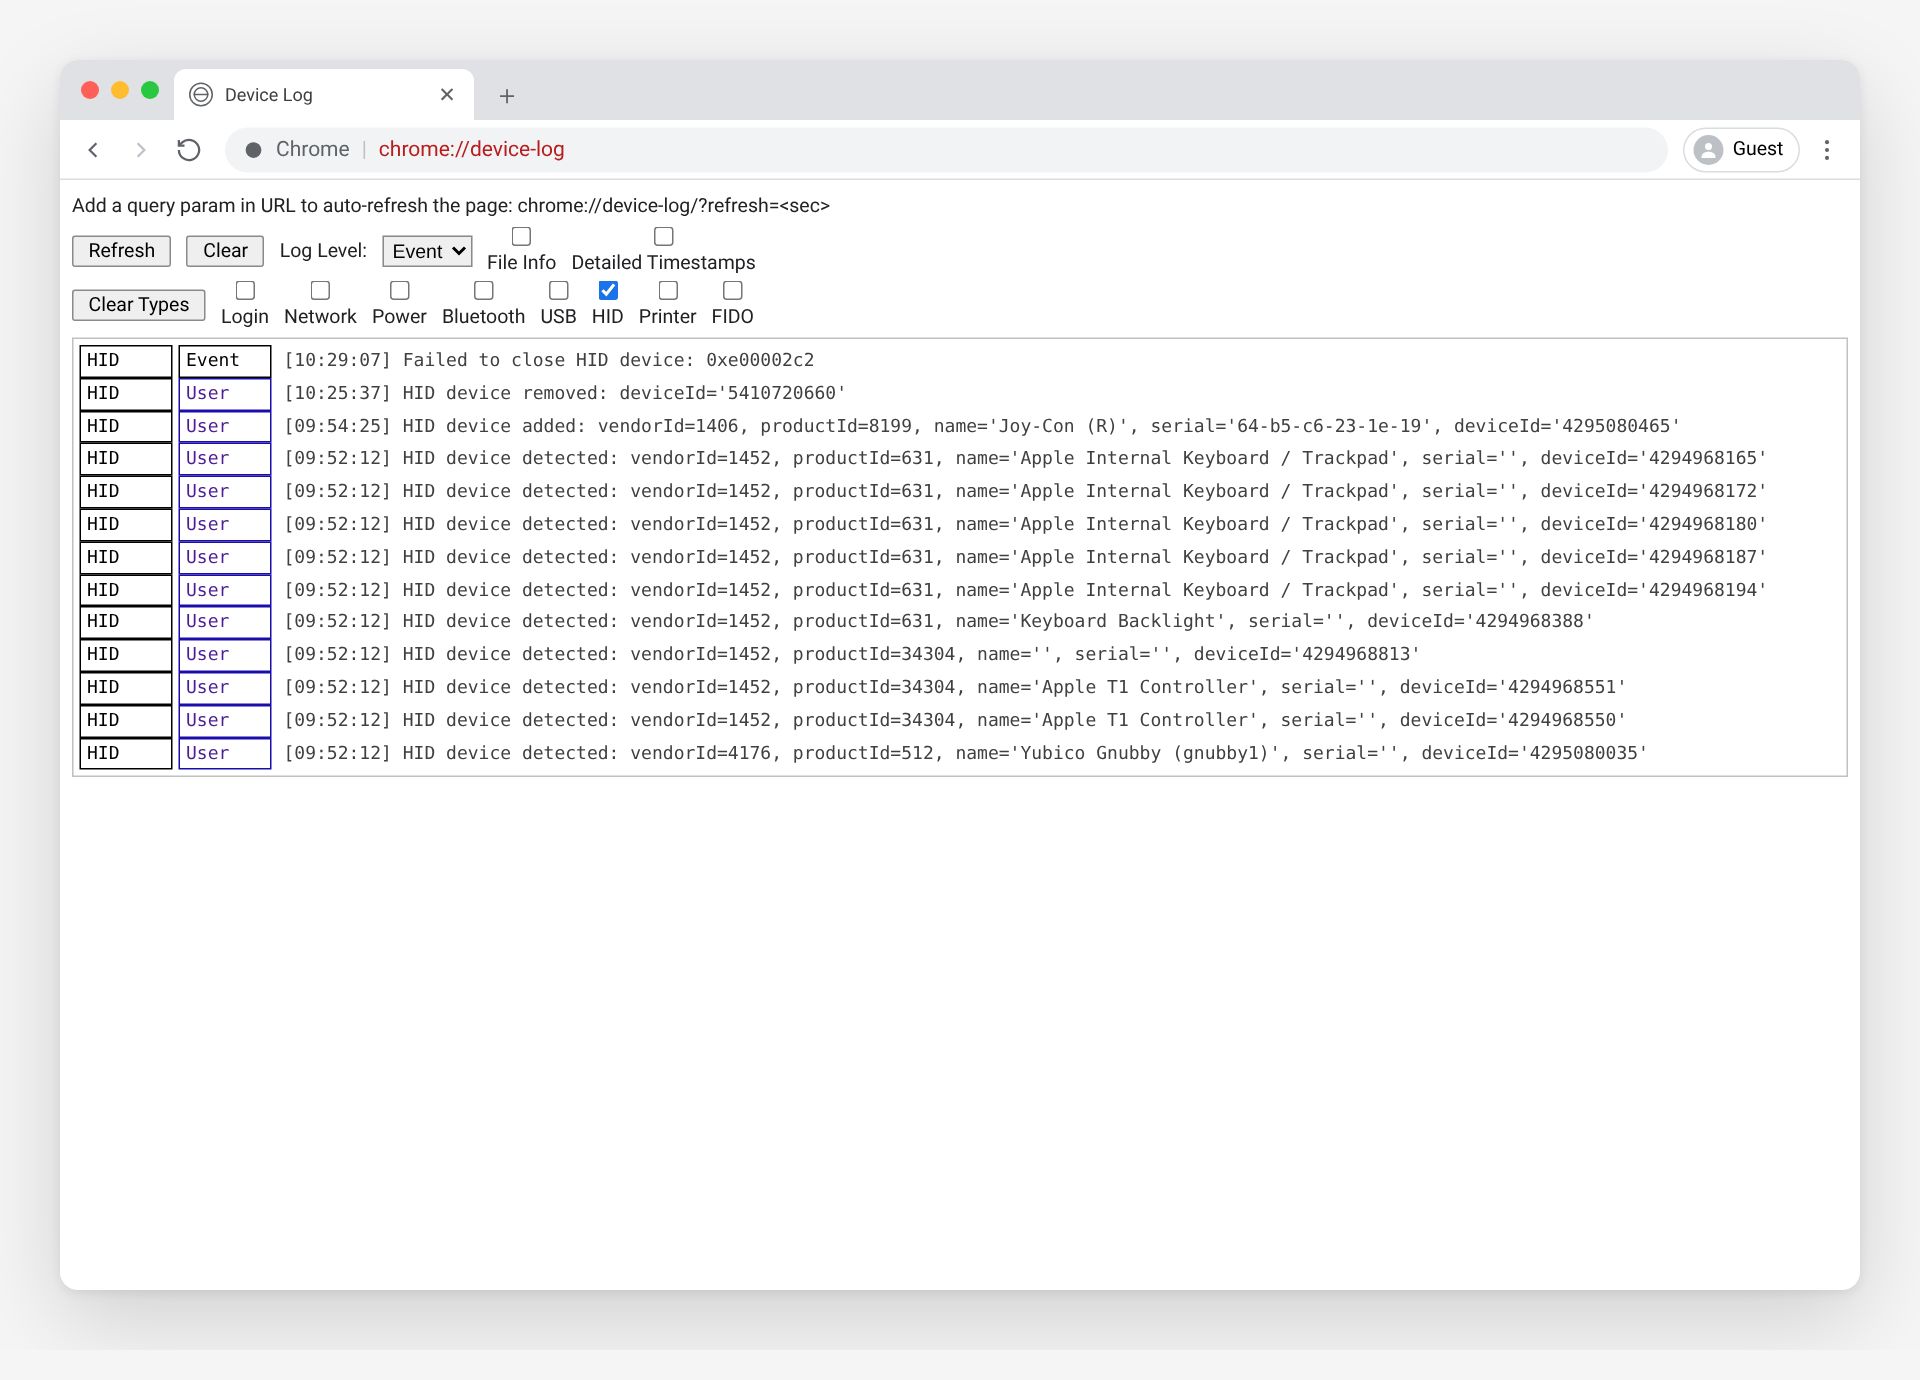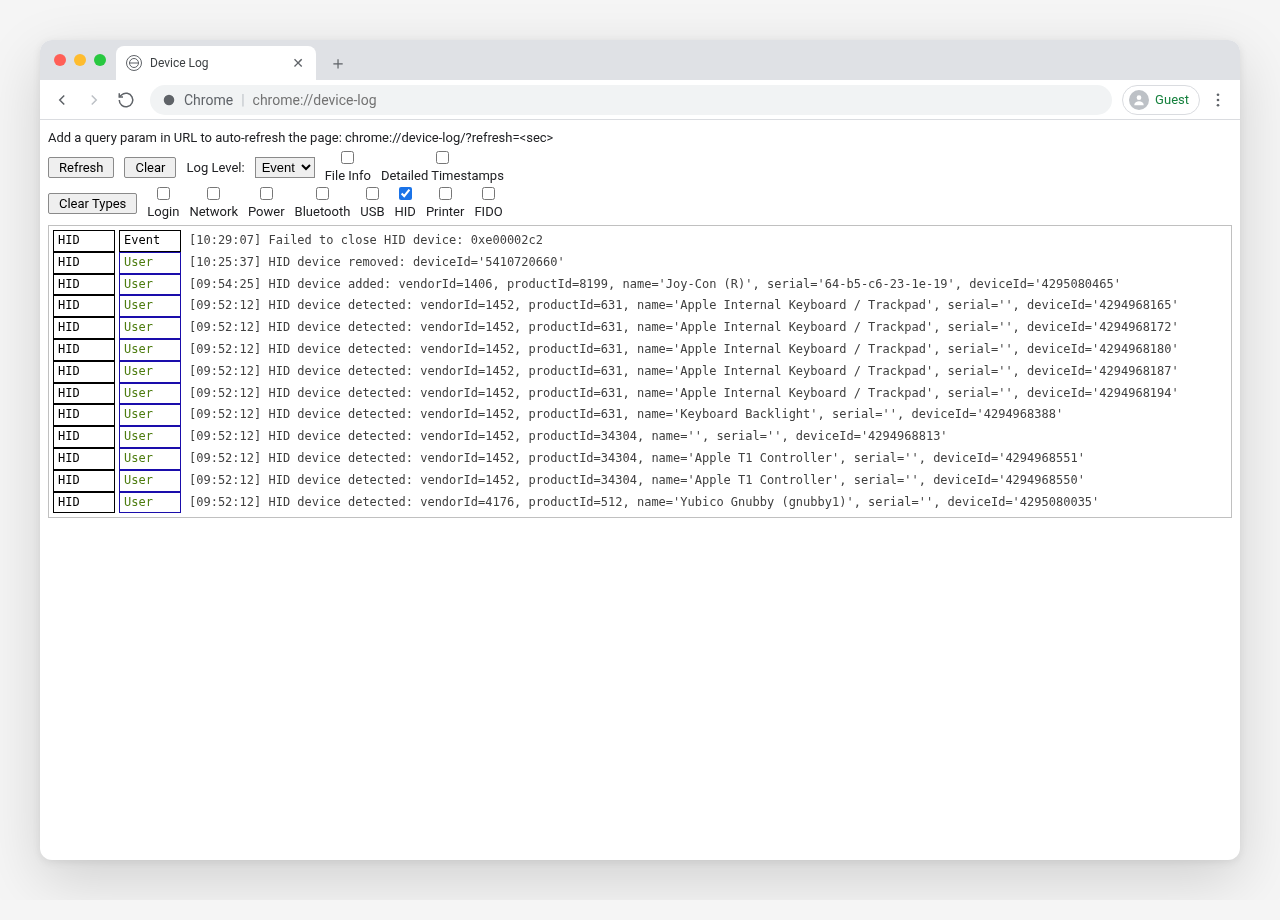--- a/index.html
+++ b/index.html
@@ -105,25 +105,25 @@
     align-items: center;
     padding: 0 12px;
     margin: 0 6px;
     font-size: 14px;
     color: #5f6368;
     gap: 8px;
   }
   .omnibox .lock { width:14px; height:14px; color:#5f6368; }
   .omnibox .host { color:#5f6368; }
   .omnibox .sep { color:#bdc1c6; }
-  .omnibox .path { color:#737373; }
+  .omnibox .path { color:#b91c1c; }
   .guest-chip {
     display:flex; align-items:center; gap:6px;
     border:1px solid #dadce0; border-radius:16px;
-    padding: 4px 10px 4px 6px; font-size:13px; color:#15803d;
+    padding: 4px 10px 4px 6px; font-size:13px; color:#000000;
     cursor:pointer;
   }
   .avatar { width:20px; height:20px; border-radius:50%; background:#bdc1c6;
     display:flex; align-items:center; justify-content:center; }
   .avatar svg { width:14px; height:14px; fill:#fff; }
   .menu-btn { width:28px; height:28px; display:flex; align-items:center; justify-content:center;
     color:#5f6368; cursor:pointer; border-radius:50%; }
   
   .content {
     flex:1; overflow:auto; padding: 6px 6px 8px 6px;
@@ -162,21 +162,21 @@
     display:inline-block;
     border:1px solid #000;
     padding: 0 4px;
     min-width: 62px;
     font-family: "Menlo","Consolas",monospace;
     font-size: 12px;
     vertical-align: baseline;
   }
   .tag.type  { color:#000; }
   .tag.level { margin-left:4px; }
-  .tag.level.user  { color:#4d7c0f; border-color:#1a0dab; }
+  .tag.level.user  { color:#4c1d95; border-color:#1a0dab; }
   .tag.level.event { color:#000; border-color:#000; }
   .msg { margin-left: 8px; color:#404040; }
 </style>
 </head>
 <body>
 
 <div class="window">
 
   <div class="tabstrip">
     <div class="traffic-lights">

